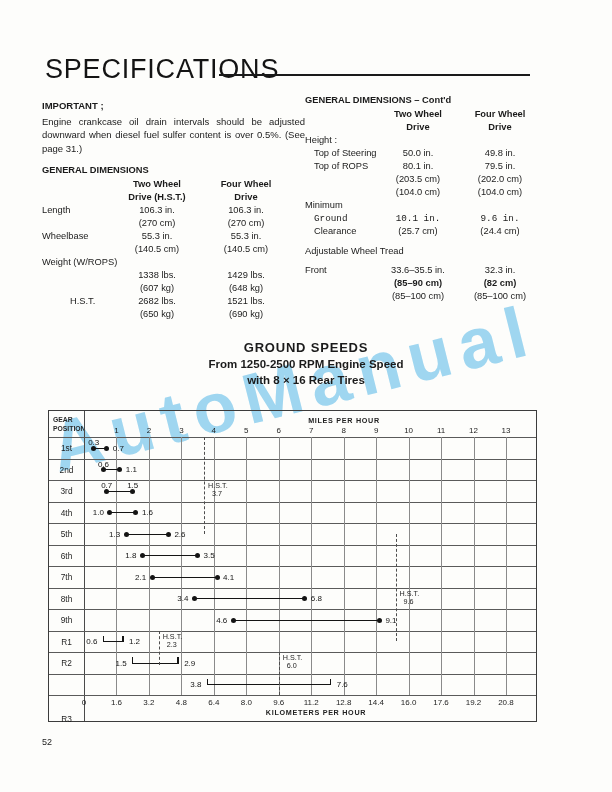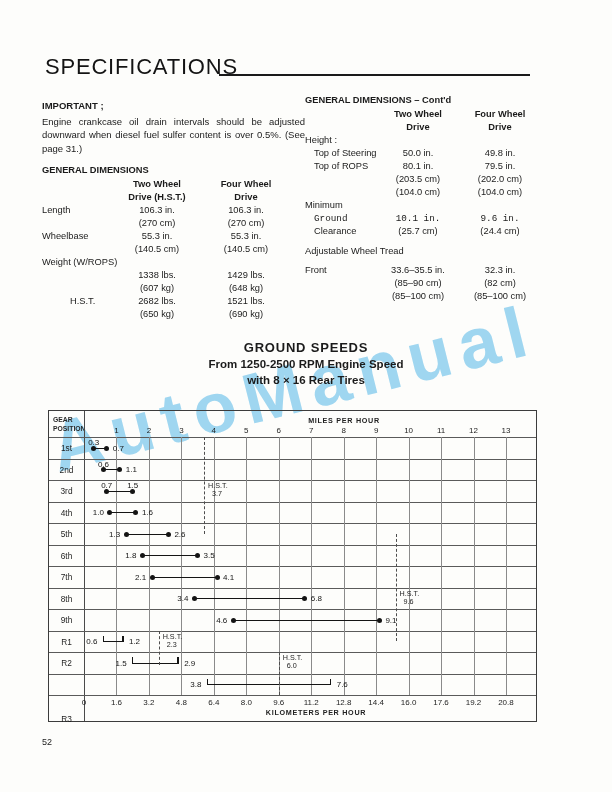--- a/index.html
+++ b/index.html
@@ -12,21 +12,21 @@
   .abs { position:absolute; }
   
   #watermark {
     position:absolute; left:52px; top:408px; z-index:0;
     font-size:71px; font-weight:bold; letter-spacing:9px;
     color:#9fd6f0; white-space:nowrap;
     transform:rotate(-14deg); transform-origin:0 50%;
   }
   #content { position:absolute; inset:0; z-index:1; }
   
-  #page-title { left:45px; top:54px; font-size:22px; letter-spacing:.8px; color:#141414; }
+  #page-title { left:45px; top:54px; font-size:27px; letter-spacing:.8px; color:#141414; }
   #title-underline { left:219px; top:74px; width:311px; height:2px; background:#1a1a1a; }
   
   #important { left:42px; top:99px; width:263px; font-size:9.5px; line-height:13.2px; }
   #important .lab { font-weight:bold; margin-bottom:3px; }
   #important .body { text-align:justify; }
   
   .tbl { font-size:9.3px; line-height:13px; }
   .tbl .title { font-weight:bold; height:13px; white-space:nowrap; }
   .colhead { position:relative; height:27px; }
   .colhead .ch { position:absolute; top:1px; text-align:center; font-weight:bold; line-height:12.5px; }
@@ -192,21 +192,21 @@
             <div class="lab">Adjustable Wheel Tread</div>
             <div class="val"></div>
             <div class="val"></div>
           </div>
           <div style="height: 6px;"></div>
           <div class="trow" style="grid-template-columns: 70px 86px 78px;">
             <div class="lab">Front</div>
             <div class="val">33.6–35.5 in.</div>
             <div class="val">32.3 in.</div>
           </div>
-          <div class="trow" style="grid-template-columns: 70px 86px 78px;">
+          <div class="trow" style="grid-template-columns: 70px 86px 78px; font-weight: bold;">
             <div class="lab"></div>
             <div class="val">(85–90 cm)</div>
             <div class="val">(82 cm)</div>
           </div>
           <div class="trow" style="grid-template-columns: 70px 86px 78px;">
             <div class="lab"></div>
             <div class="val">(85–100 cm)</div>
             <div class="val">(85–100 cm)</div>
           </div>
         </div>

